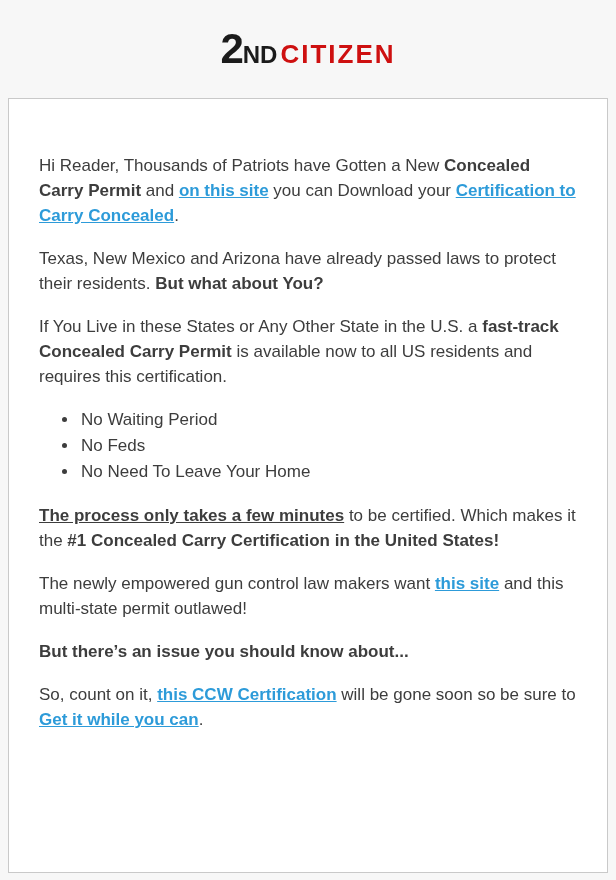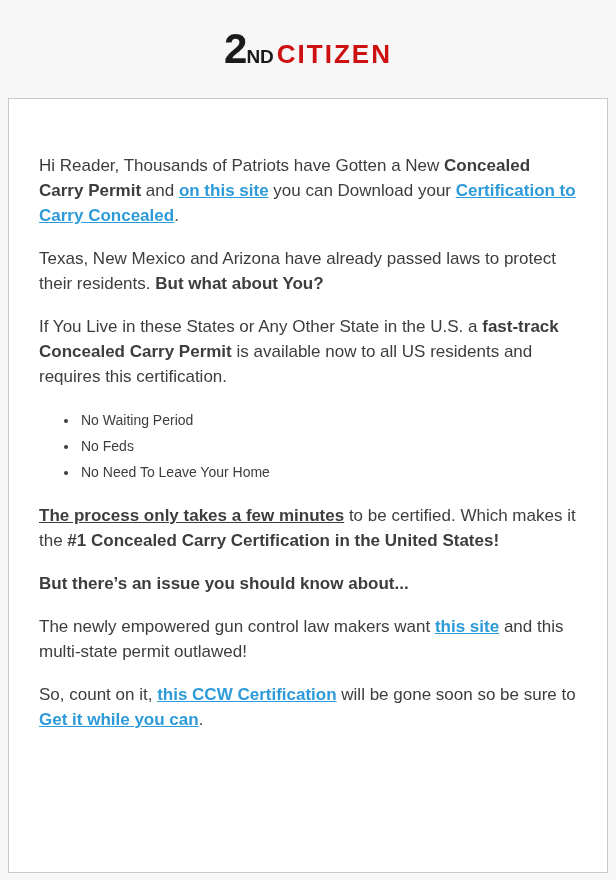--- a/index.html
+++ b/index.html
@@ -34,21 +34,21 @@
     text-decoration:none;
   }
   .logo-num{
     font-size:42px;
     font-weight:900;
     color:var(--logo-black);
     line-height:1;
     letter-spacing:-1px;
   }
   .logo-nd{
-    font-size:19px;
+    font-size:24px;
     font-weight:800;
     color:var(--logo-black);
     line-height:1;
     letter-spacing:0px;
   }
   .logo-citizen{
     font-size:26px;
     font-weight:700;
     color:var(--logo-red);
     line-height:1;
@@ -70,21 +70,21 @@
     line-height:25px;
     color:var(--body-text);
   }
   .email-body p.para-red{
     color:var(--alert-red);
     font-weight:bold;
   }
   .email-body ul{
     margin:0 0 18px 0;
     padding-left:40px;
-    font-size:14px;
+    font-size:17px;
     line-height:26px;
     color:var(--body-text);
   }
   .email-body li{
     padding-left:2px;
   }
   .seg-plain{ }
   .seg-bold{ font-weight:bold; }
   a.seg-link{
     color:var(--link-blue);
@@ -121,19 +121,19 @@
     <div class="email-body">
         <p><span class="seg-plain">Hi Reader, Thousands of Patriots have Gotten a New </span><span class="seg-bold">Concealed Carry Permit</span><span class="seg-plain"> and </span><a class="seg-link" href="#">on this site</a><span class="seg-plain"> you can Download your </span><a class="seg-link" href="#">Certification to Carry Concealed</a><span class="seg-plain">.</span></p>
         <p><span class="seg-plain">Texas, New Mexico and Arizona have already passed laws to protect their residents. </span><span class="seg-bold">But what about You?</span></p>
         <p><span class="seg-plain">If You Live in these States or Any Other State in the U.S. a </span><span class="seg-bold">fast-track Concealed Carry Permit</span><span class="seg-plain"> is available now to all US residents and requires this certification.</span></p>
         <ul>
           <li>No Waiting Period</li>
           <li>No Feds</li>
           <li>No Need To Leave Your Home</li>
         </ul>
         <p><a class="seg-underline-link" href="#">The process only takes a few minutes</a><span class="seg-plain"> to be certified. Which makes it the </span><span class="seg-bold">#1 Concealed Carry Certification in the United States!</span></p>
+        <p><span class="seg-plain">The newly empowered gun control law makers want </span><a class="seg-link" href="#">this site</a><span class="seg-plain"> and this multi-state permit outlawed!</span></p>
         <p><span class="seg-bold">But there’s an issue you should know about...</span></p>
-        <p><span class="seg-plain">The newly empowered gun control law makers want </span><a class="seg-link" href="#">this site</a><span class="seg-plain"> and this multi-state permit outlawed!</span></p>
         <p><span class="seg-plain">So, count on it, </span><a class="seg-link" href="#">this CCW Certification</a><span class="seg-plain"> will be gone soon so be sure to </span><a class="seg-link" href="#">Get it while you can</a><span class="seg-plain">.</span></p>
       </div>
   </div>
 
 </div>
 
 </body></html>

